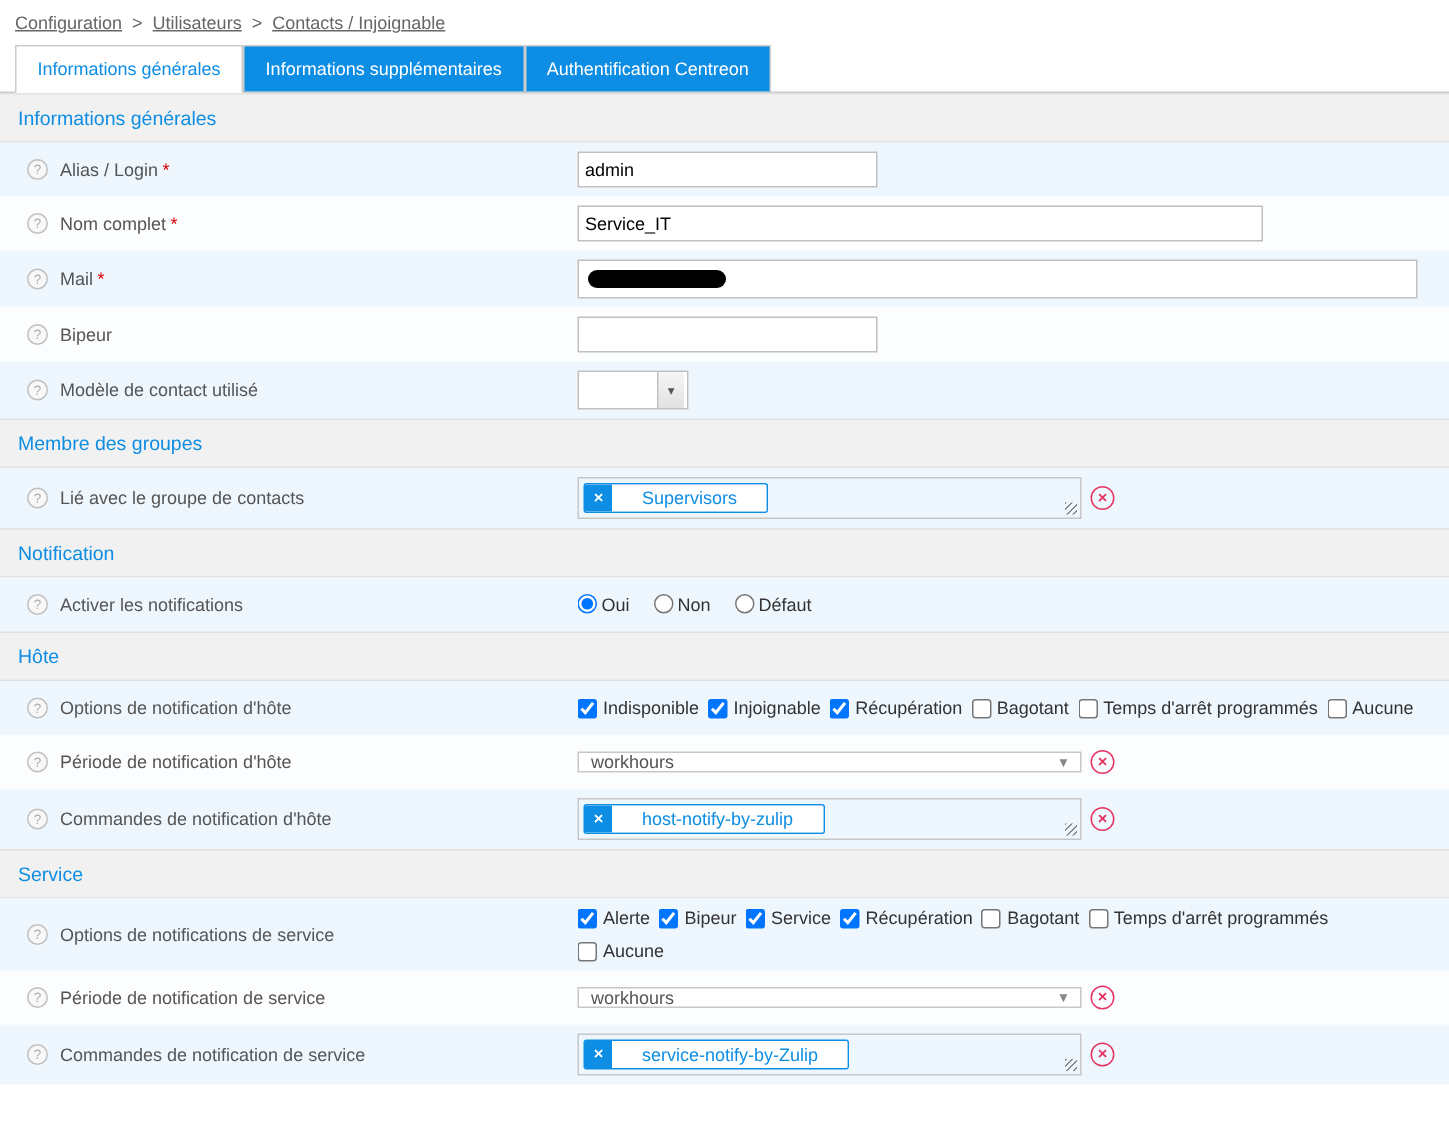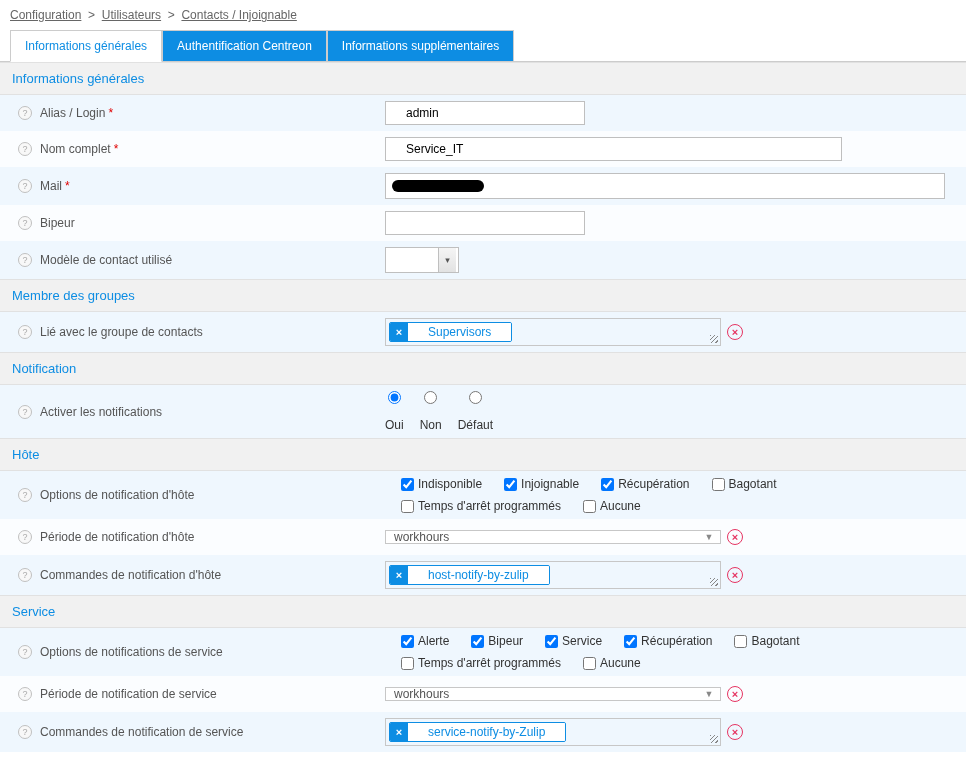--- a/index.html
+++ b/index.html
@@ -13,55 +13,55 @@
   .page-title { color: #7baa0d; font-size: 14px; padding: 14px 12px 10px; font-weight: normal; }
   .page-title .pipe { color: #7baa0d; }
   .section-header { background: #f1f1f1; color: #0d8de3; font-size: 13px; padding: 8px 12px; border-top: 1px solid #e1e1e1; border-bottom: 1px solid #e1e1e1; }
   .field-row { display: flex; align-items: center; padding: 6px 0; min-height: 36px; }
   .field-row.odd { background: #eff7fe; }
   .field-row.even { background: #fbfdff; }
   .field-label { width: 385px; padding-left: 18px; display: flex; align-items: center; color: #555; }
   .help-icon { width: 14px; height: 14px; border: 1px solid #c0c0c0; border-radius: 50%; display: inline-flex; align-items: center; justify-content: center; font-size: 9px; color: #aaa; margin-right: 8px; background: #f8f8f8; }
   .req { color: #e00000; margin-left: 3px; }
   .field-input { flex: 1; padding-right: 20px; display: flex; align-items: center; gap: 6px; }
-  input[type=text] { border: 1px solid #bfbfbf; padding: 4px 20px; font-size: 12px; height: 24px; }
+  input[type=text] { border: 1px solid #bfbfbf; padding: 4px 4px; font-size: 12px; height: 24px; }
   .w-small { width: 200px; }
   .w-med { width: 457px; }
   .w-large { width: 560px; }
   .redact { background: #000; border-radius: 6px; height: 12px; width: 92px; display: inline-block; margin-left: 4px; }
   .sel { border: 1px solid #bfbfbf; background: #fff; height: 26px; padding: 2px; display: flex; align-items: center; }
   .sel-caret { background: linear-gradient(#f5f5f5,#e2e2e2); border-left: 1px solid #bfbfbf; width: 18px; height: 24px; display: flex; align-items: center; justify-content: center; font-size: 9px; color: #555; }
   .tagbox { border: 1px solid #c7c7c7; padding: 3px; min-height: 28px; display: flex; align-items: flex-start; position: relative; resize: none; }
   .tagbox .resize-handle { position: absolute; right: 2px; bottom: 2px; width: 8px; height: 8px; background: repeating-linear-gradient(135deg,#888 0,#888 1px,transparent 1px,transparent 3px); }
   .tag { display: inline-flex; align-items: center; border: 1px solid #0d8de3; border-radius: 2px; overflow: hidden; font-size: 12px; }
   .tag-x { background: #0d8de3; color: #fff; width: 18px; height: 18px; display: flex; align-items: center; justify-content: center; font-size: 11px; font-weight: bold; }
   .tag-label { color: #0d8de3; padding: 2px 20px; background: #fff; }
   .del-btn { width: 16px; height: 16px; border: 1.5px solid #e63462; border-radius: 50%; display: inline-flex; align-items: center; justify-content: center; color: #e63462; font-size: 11px; font-weight: bold; }
-  .radio-group label { margin-right: 10px; display: inline-flex; align-items: center; gap: 14px; flex-direction: column; }
+  .radio-group label { margin-right: 10px; display: inline-flex; gap: 3px; }
   input[type=radio],input[type=checkbox]{ width: 13px; height: 13px; }
   .checkbox-group { display: flex; flex-wrap: wrap; gap: 8px 6px; align-items: center; }
-  .checkbox-group label { display: inline-flex; align-items: center; gap: 4px; white-space: nowrap; margin-left: 16px; }
+  .checkbox-group label { display: inline-flex; align-items: center; gap: 4px; white-space: nowrap; }
   .dropdown { border: 1px solid #c7c7c7; height: 14px; display: flex; align-items: center; justify-content: space-between; padding: 0 0 0 8px; color: #555; background: #fff; }
   .dropdown .caret { width: 22px; text-align: center; color: #888; font-size: 9px; }
 </style>
 </head>
 <body>
 
 <div class="breadcrumb">
   <span>Configuration</span>
   &nbsp;&gt;&nbsp;
   <span>Utilisateurs</span>
   &nbsp;&gt;&nbsp;
   <span>Contacts / Injoignable</span>
 </div>
 
 <div class="tabs">
   <div class="tab active">Informations générales</div>
+  <div class="tab">Informations supplémentaires</div>
   <div class="tab">Authentification Centreon</div>
-  <div class="tab">Informations supplémentaires</div>
 </div>
 
 <div class="content">
 
   <div class="section-header">Informations générales</div>
 
   <div class="field-row odd">
     <div class="field-label">
       <span class="help-icon">?</span>
       <span>Alias / Login</span>

